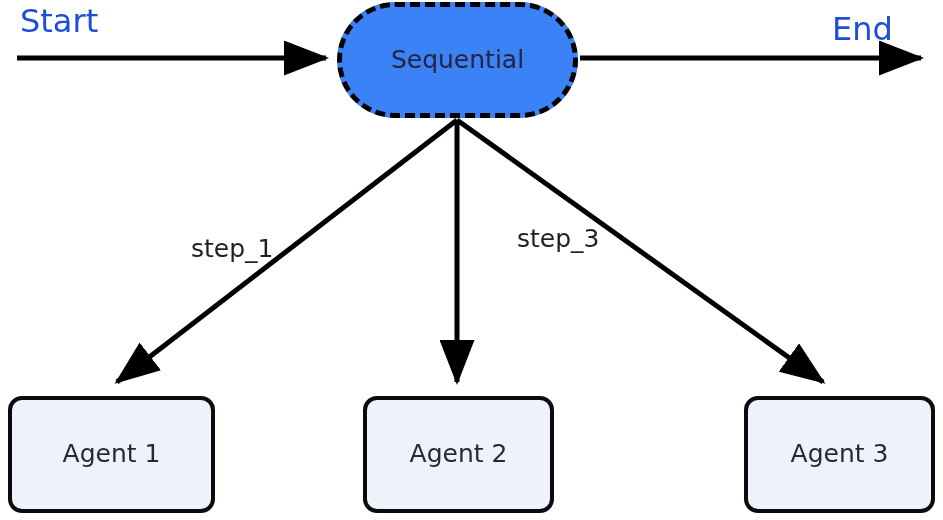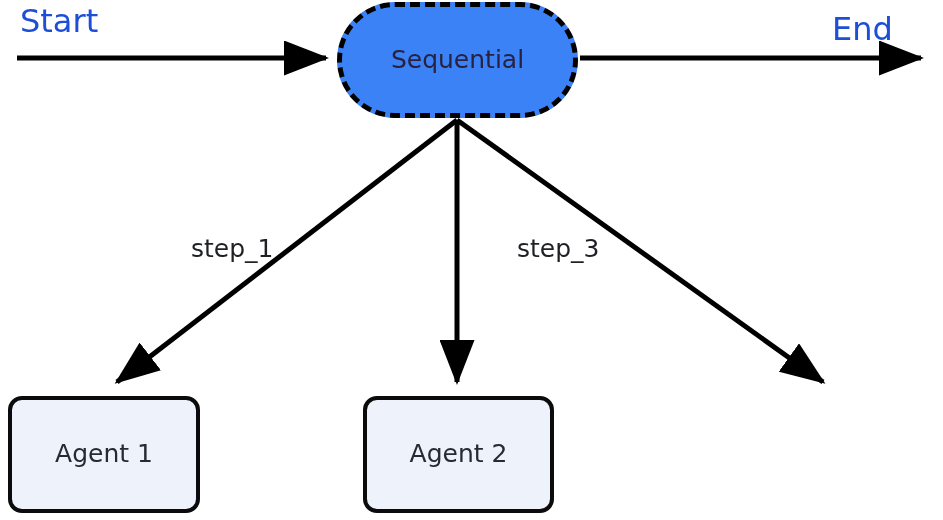--- a/index.html
+++ b/index.html
@@ -38,21 +38,21 @@
   #label-start { left: 20px; top: 2px; }
   #label-end   { left: 832px; top: 10px; }
 
   .edge-label {
     font-size: 25px;
     color: #1f2024;
     background: transparent;
   }
   #label-step-1 { left: 154px; top: 234px; margin-left: 37px; }
   #label-step-2 { left: 364px; top: 234px; }
-  #label-step-3 { left: 517px; top: 234px; }
+  #label-step-3 { left: 517px; top: 224px; }
 
   
   #node-controller {
     position: absolute;
     left: 337px;
     top: 2px;
     width: 241px;
     height: 116px;
     box-sizing: border-box;
     border: 5px dashed #000000;
@@ -82,21 +82,21 @@
     align-items: center;
     justify-content: center;
   }
   .agent-node .node-label {
     position: static;
     font-size: 25px;
     color: #262a33;
     text-align: center;
     width: 100%;
   }
-  #node-agent-1 { left: 8px;   top: 396px; width: 192px; }
+  #node-agent-1 { left: 8px;   top: 396px; width: 207px; }
   #node-agent-2 { left: 363px; top: 396px; width: 191px; }
   #node-agent-3 { left: 744px; top: 396px; width: 191px; }
 </style>
 </head>
 <body>
 
 <div id="diagram-root">
 
   <svg class="layer" viewBox="0 0 943 520">
     <defs>
@@ -140,14 +140,17 @@
   </div>
 
   <div class="agent-node" id="node-agent-1">
     <div class="node-label">Agent 1</div>
   </div>
 
   <div class="agent-node" id="node-agent-2">
     <div class="node-label">Agent 2</div>
   </div>
 
+  <div class="agent-node" id="node-agent-3">
+    <div class="node-label">Agent 3</div>
+  </div>
 
 </div>
 
 </body></html>

